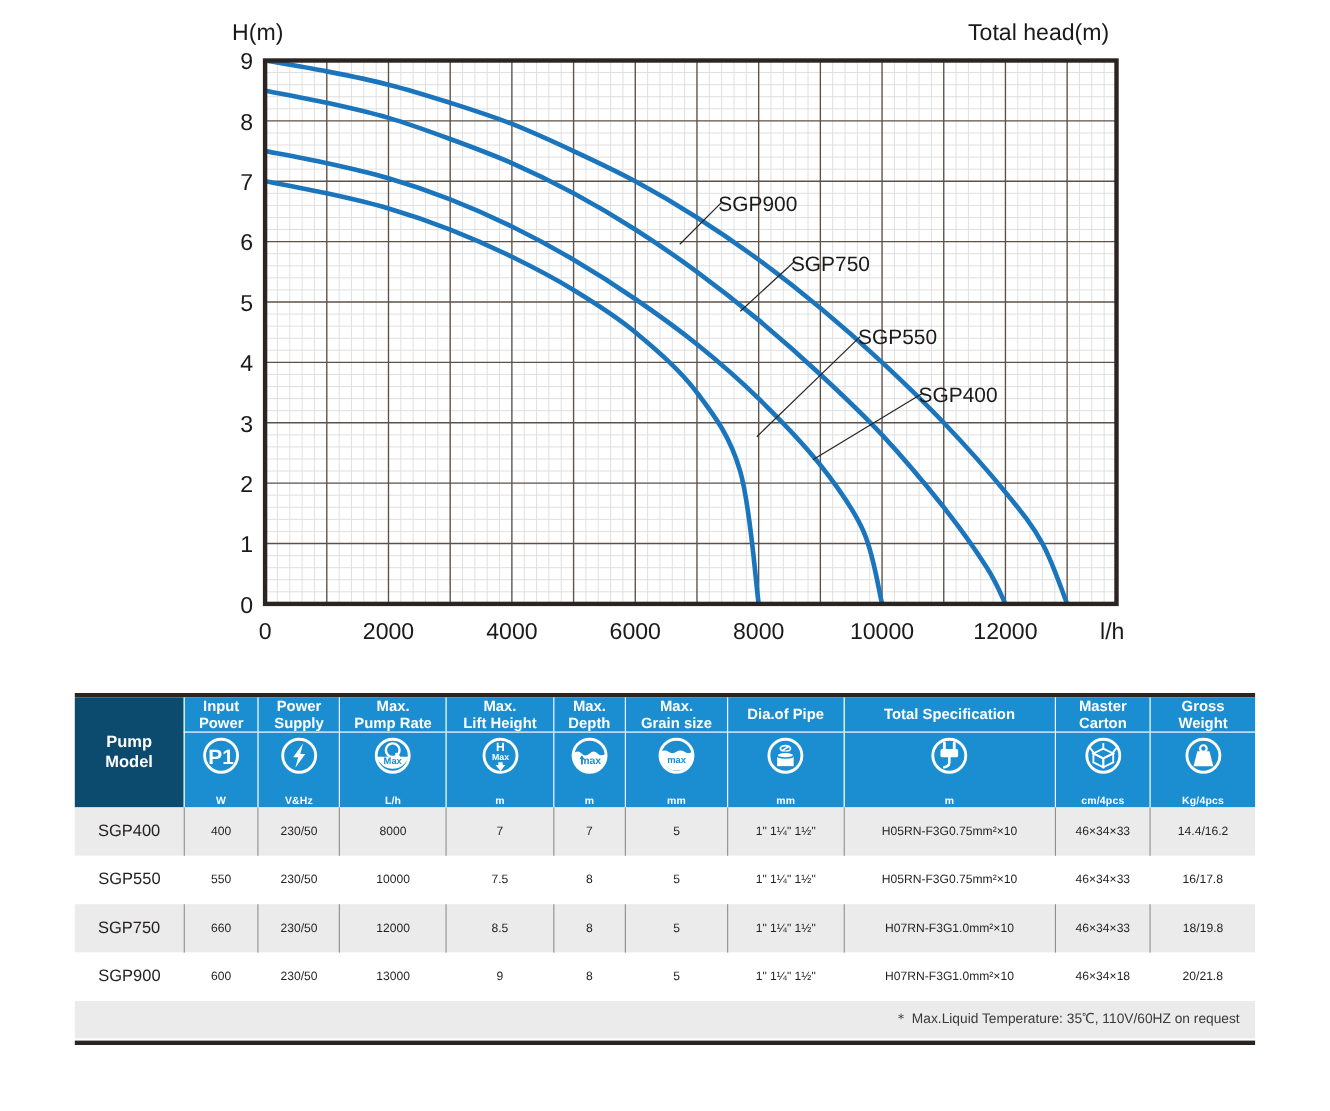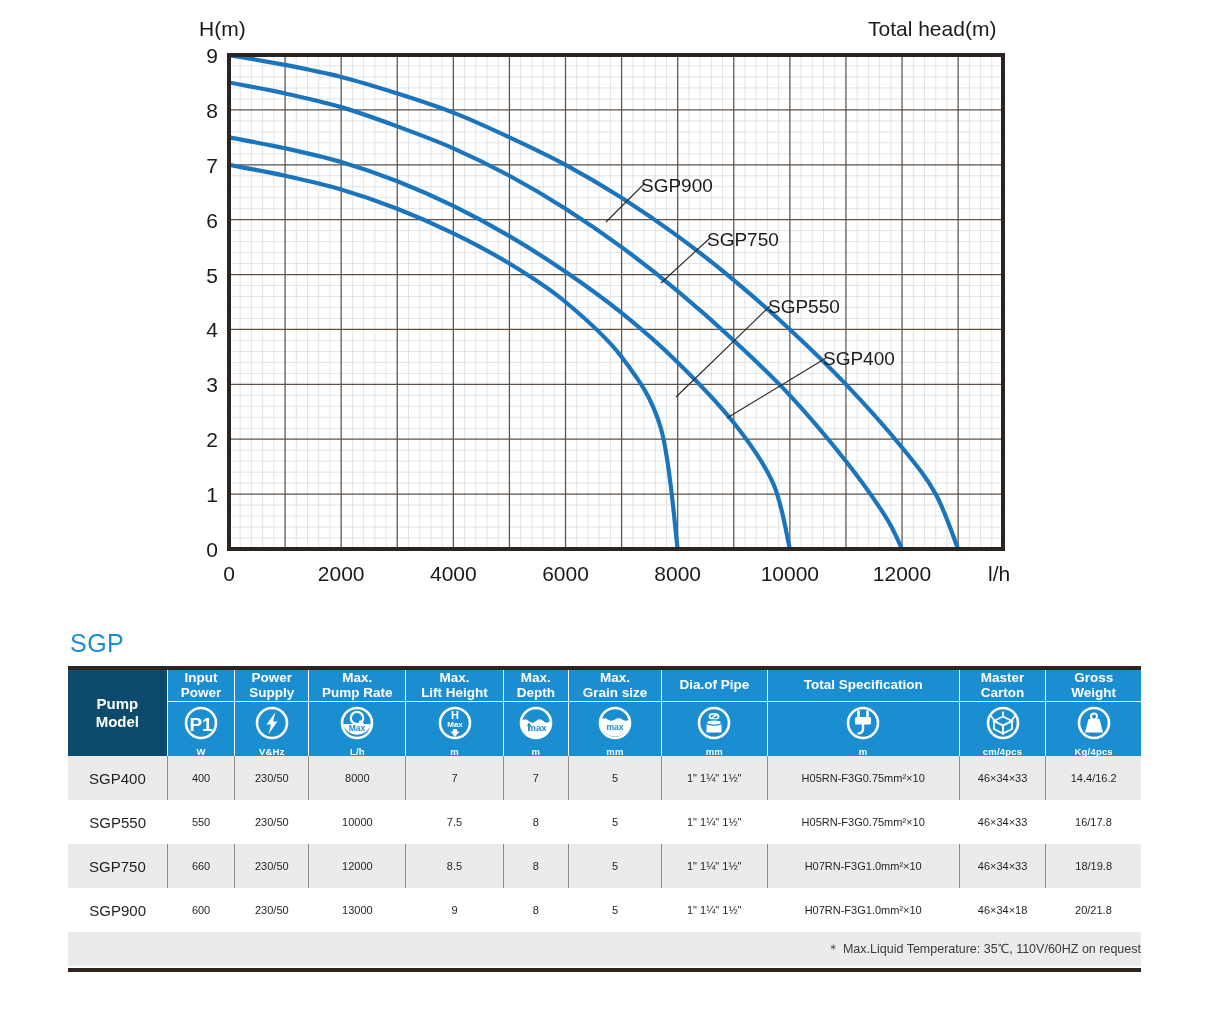--- a/index.html
+++ b/index.html
@@ -12,21 +12,21 @@
     position: relative;
     width: 1209px;
     height: 1010px;
     overflow: hidden;
     background: #ffffff;
   }
 
   
   #chart-wrap {
     position: absolute;
-    left: 0; top: 0;
+    left: 12px; top: 0;
     width: 1095px;
     height: 600px;
   }
   #chart-svg { display: block; }
 
   .axis-label-text {
     font-family: "Liberation Sans", sans-serif;
     font-size: 21px;
     fill: #1a1a1a;
   }
@@ -107,21 +107,21 @@
     text-align: center;
     vertical-align: middle;
     padding: 3px 2px 4px 2px;
   }
   .icon-cell:last-child { border-right: none; }
   .icon-box {
     display: flex;
     flex-direction: column;
     align-items: center;
     justify-content: center;
-    gap: 1px;
+    gap: 14px;
   }
   .icon-unit {
     font-size: 9.5px;
     color: #ffffff;
     font-weight: bold;
     letter-spacing: 0.2px;
     line-height: 1;
   }
 
   
@@ -137,20 +137,21 @@
   tr.row-shaded td.divided { border-left: 1.2px solid #8d8d8d; }
   tr.row-plain td { background: #ffffff; }
   tr.data-row td.col-model { font-size: 15px; }
 
   tr.note-row td {
     background: #ebebeb;
     height: 34px;
     text-align: right;
     font-size: 12.5px;
     color: #3a3a3a;
+    padding-right: 14px;
     vertical-align: middle;
   }
 </style>
 </head>
 <body>
 
 <div id="page">
 
   <div id="chart-wrap">
     <svg id="chart-svg" width="1209" height="600" viewBox="0 0 1209 600">
@@ -331,21 +332,20 @@
           <text x="641" y="192" class="curve-label-text">SGP900</text>
           <text x="707" y="246" class="curve-label-text">SGP750</text>
           <text x="768" y="313" class="curve-label-text">SGP550</text>
           <text x="823" y="365" class="curve-label-text">SGP400</text>
         </g>
     </svg>
   </div>
 
   <div id="table-section">
 
-    <div id="series-title">SGP</div>
 
     <div class="tbl-top-rule"></div>
 
     <table class="spec">
       <colgroup>
         <col style="width:94px">
           <col style="width:64px">
           <col style="width:70px">
         <col style="width:92px">
           <col style="width:92px">

